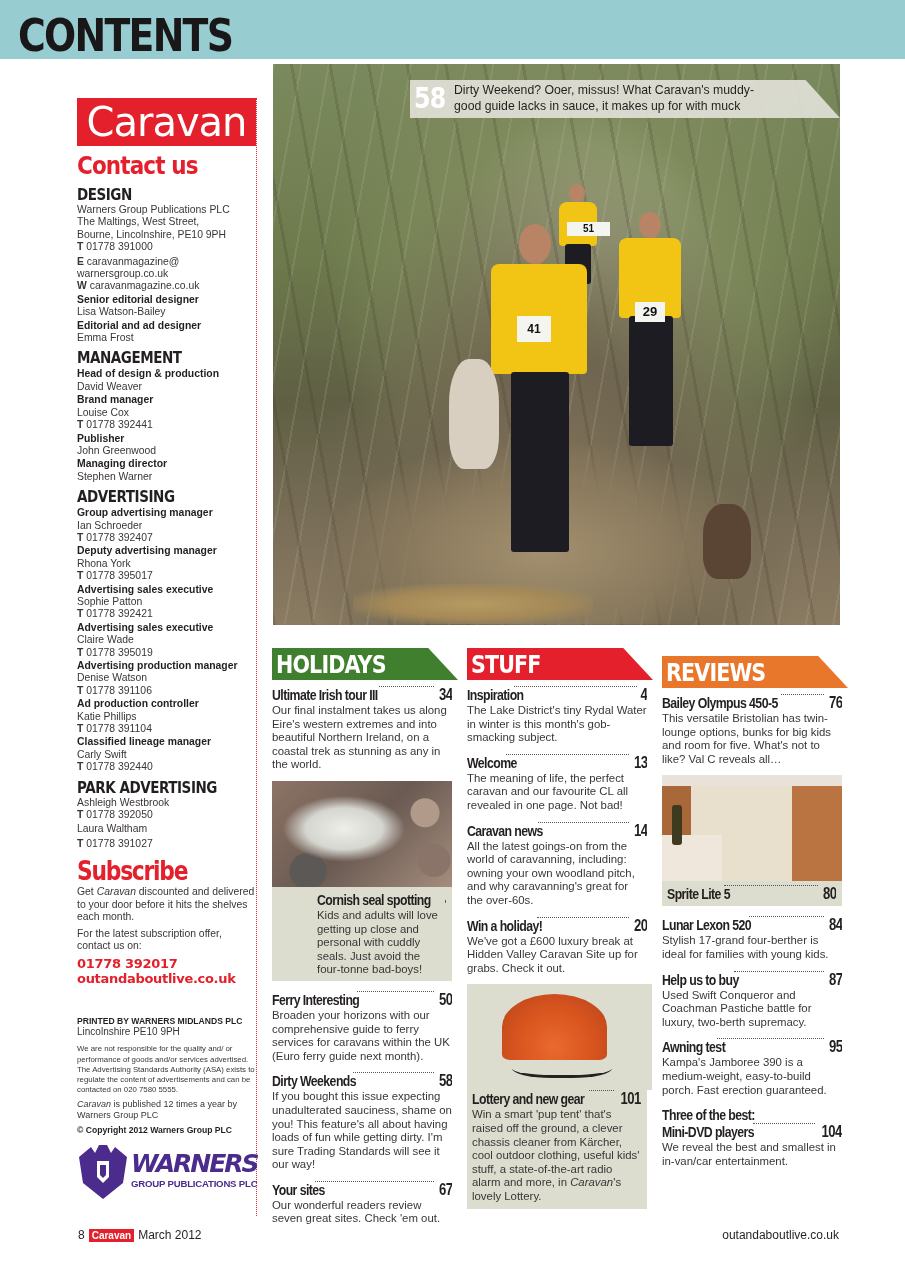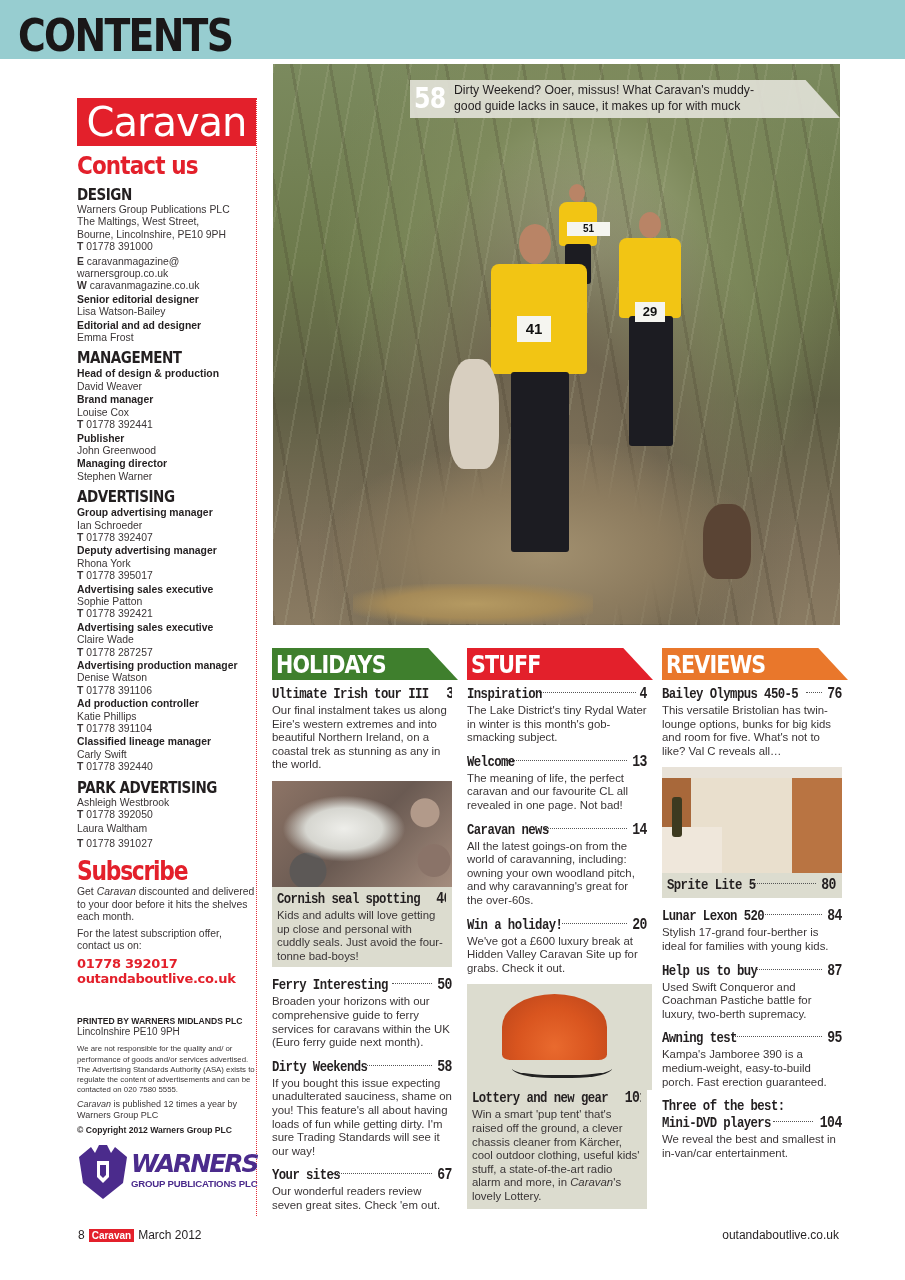--- a/index.html
+++ b/index.html
@@ -55,24 +55,24 @@
 
   
   .col { position: absolute; top: 648px; width: 180px; }
   .col1 { left: 272px; }
   .col2 { left: 467px; }
   .col3 { left: 662px; }
   .band { position: relative; height: 32px; width: 186px; color: #fff; font-family: "DejaVu Sans", sans-serif; font-weight: bold; font-size: 24px; line-height: 34px; padding-left: 4px; letter-spacing: -1px; clip-path: polygon(0 0, 84% 0, 100% 100%, 0 100%); margin-bottom: 6px; }
   .band span { display: inline-block; transform: scaleX(0.86); transform-origin: left; }
   .band.green { background: #3f7f2d; }
   .band.red { background: #e3202b; }
-  .band.orange { background: #e9772b; }
+  .band.orange { background: #e9772b; margin-top: 8px; }
 
   .entry { margin-bottom: 9px; }
-  .entry .head { display: flex; align-items: center; font-family: Liberation Mono, monospace; font-weight: bold; font-size: 15px; letter-spacing: -0.7px; line-height: 17px; white-space: nowrap; overflow: hidden; }
+  .entry .head { display: flex; align-items: flex-start; font-family: Liberation Sans, sans-serif; font-weight: bold; font-size: 15px; letter-spacing: -0.7px; line-height: 17px; white-space: nowrap; overflow: hidden; }
   .entry .head .ttl { transform: scaleX(0.82); transform-origin: left; display: inline-block; }
   .entry .head .dots { flex: 1; border-bottom: 1.5px dotted #555; margin: 0 2px 4px -12%; }
   .entry .head .pg { font-size: 16px; transform: scaleX(0.82); transform-origin: right; display: inline-block; }
   .entry .body { font-size: 11.4px; line-height: 13.6px; color: #3a3536; margin-top: 1px; }
   .boxed { background: #dcdccf; padding: 4px 6px 4px 5px; margin-bottom: 10px; }
   .boxed .entry { margin-bottom: 0; }
 
   .photo { width: 180px; }
   .seal { height: 106px; background:
       radial-gradient(ellipse at 40% 45%, #eeeeea 0%, #d6d6d0 25%, transparent 40%),
@@ -135,21 +135,21 @@
   <div class="sb-line">Ian Schroeder</div>
   <div class="sb-line"><b>T</b> <span>01778 392407</span></div>
   <div class="sb-role">Deputy advertising manager</div>
   <div class="sb-line">Rhona York</div>
   <div class="sb-line"><b>T</b> <span>01778 395017</span></div>
   <div class="sb-role">Advertising sales executive</div>
   <div class="sb-line">Sophie Patton</div>
   <div class="sb-line"><b>T</b> <span>01778 392421</span></div>
   <div class="sb-role">Advertising sales executive</div>
   <div class="sb-line">Claire Wade</div>
-  <div class="sb-line"><b>T</b> <span>01778 287257</span></div>
+  <div class="sb-line"><b>T</b> <span>01778 395019</span></div>
   <div class="sb-role">Advertising production manager</div>
   <div class="sb-line">Denise Watson</div>
   <div class="sb-line"><b>T</b> <span>01778 391106</span></div>
   <div class="sb-role">Ad production controller</div>
   <div class="sb-line">Katie Phillips</div>
   <div class="sb-line"><b>T</b> <span>01778 391104</span></div>
   <div class="sb-role">Classified lineage manager</div>
   <div class="sb-line">Carly Swift</div>
   <div class="sb-line"><b>T</b> <span>01778 392440</span></div>
 
@@ -200,21 +200,21 @@
     <div class="head" style="left:26px; top:0; width:22px; height:26px;"></div>
     <div class="shirt" style="left:6px; top:26px; width:62px; height:80px;"></div>
     <div class="legs" style="left:16px; top:104px; width:44px; height:130px;"></div>
     <div class="bib" style="left:22px; top:90px; width:30px; height:20px; line-height:20px;">29</div>
   </div>
 
   <div class="runner" style="left:214px; top:160px;">
     <div class="head" style="left:32px; top:0; width:32px; height:40px;"></div>
     <div class="shirt" style="left:4px; top:40px; width:96px; height:110px;"></div>
     <div class="legs" style="left:24px; top:148px; width:58px; height:180px;"></div>
-    <div class="bib" style="left:30px; top:92px; width:34px; height:26px; line-height:26px; font-size:15px;">41</div>
+    <div class="bib" style="left:30px; top:92px; width:34px; height:26px; line-height:26px; font-size:12px;">41</div>
   </div>
   <div class="dog" style="left:176px; top:295px; width:50px; height:110px; background:#d8cfc0;"></div>
   <div class="dog" style="left:430px; top:440px; width:48px; height:75px; background:#5a4434;"></div>
 </div>
 
 <div class="callout">
   <div class="bg"></div>
   <div class="num">58</div>
   <div class="txt">
     <div>Dirty Weekend? Ooer, missus! What Caravan's muddy-</div>
@@ -229,21 +229,21 @@
     <div class="head">
         <span class="ttl">Ultimate Irish tour III</span>
         <span class="dots"></span>
         <span class="pg">34</span>
       </div>
     <div class="body">Our final instalment takes us along Eire's western extremes and into beautiful Northern Ireland, on a coastal trek as stunning as any in the world.</div>
   </div>
 
   <div class="boxed" style="padding:0 0 4px 0;">
     <div class="photo seal"></div>
-    <div class="entry" style="padding:4px 6px 0 5px;">
+    <div class="entry" style="padding:4px 6px 0 5px;margin-left:40px;">
       <div class="head">
           <span class="ttl">Cornish seal spotting</span>
           <span class="dots"></span>
           <span class="pg">46</span>
         </div>
       <div class="body">Kids and adults will love getting up close and personal with cuddly seals. Just avoid the four-tonne bad-boys!</div>
     </div>
   </div>
 
   <div class="entry">

